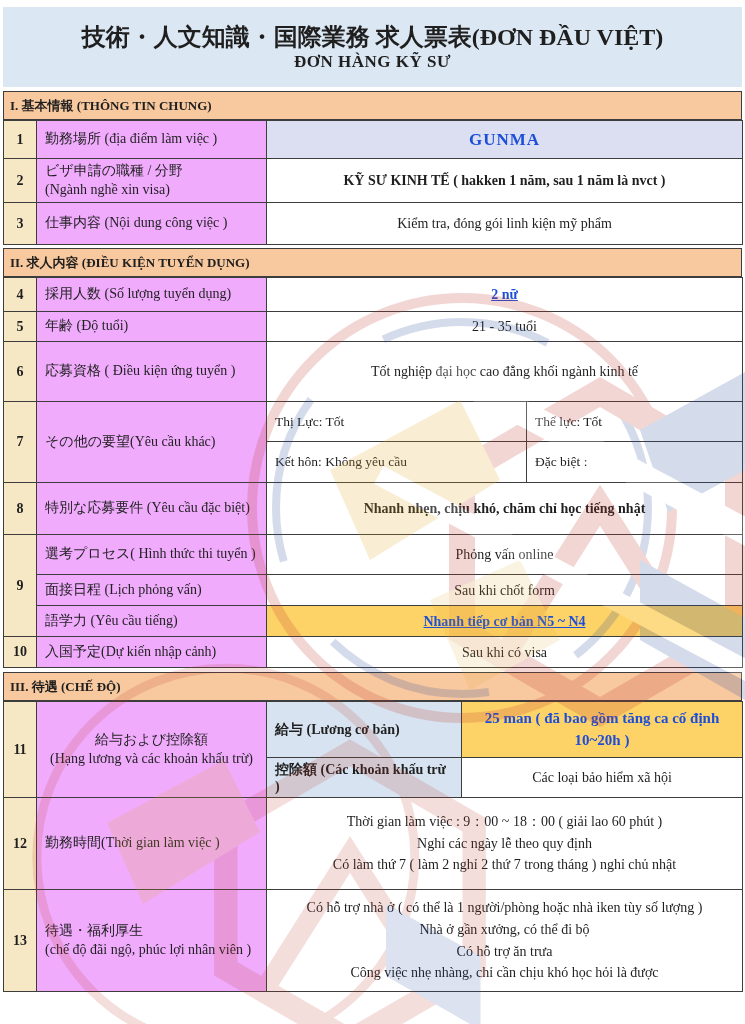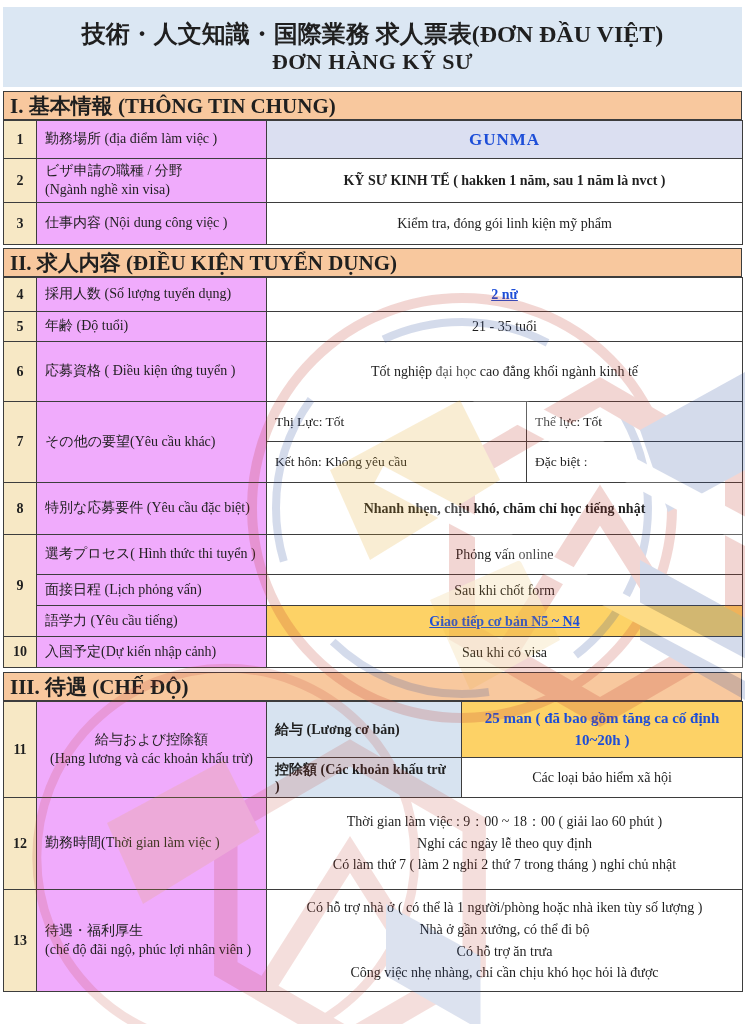--- a/index.html
+++ b/index.html
@@ -9,25 +9,25 @@
     font-family:"Liberation Serif","DejaVu Serif",serif;
     color:#1f1f1f;
   }
   .content{position:relative;z-index:1;padding:7px 3px 0 3px;}
   .watermark{position:absolute;left:0;top:0;z-index:3;pointer-events:none;}
   .title-block{
     height:80px;background:#dbe7f3;
     display:flex;flex-direction:column;align-items:center;justify-content:center;
   }
   .title-line1{font-size:24px;font-weight:bold;line-height:1.25;}
-  .title-line2{font-size:22px;font-weight:bold;line-height:1.2;letter-spacing:.5px;}
+  .title-line2{font-size:17px;font-weight:bold;line-height:1.2;letter-spacing:.5px;}
   .section-bar{
     margin-top:4px;height:29px;background:#f8c89e;border:1.5px solid #3d3d3d;
     display:flex;align-items:center;padding-left:6px;
-    font-weight:bold;font-size:21px;box-sizing:border-box;
+    font-weight:bold;font-size:13px;box-sizing:border-box;
   }
   table{width:739px;border-collapse:collapse;table-layout:fixed;}
   td{border:1.5px solid #3d3d3d;box-sizing:border-box;overflow:hidden;}
   .stt{background:#f7e8c5;text-align:center;font-weight:bold;font-size:14px;vertical-align:middle;}
   .lbl{background:#f0abfc;text-align:left;font-weight:normal;font-size:14px;vertical-align:middle;padding:2px 4px 2px 8px;line-height:1.35;}
   .lbl-center{text-align:center;padding:2px 4px;}
   .th{background:#f7e8c5;text-align:center;font-weight:bold;font-size:14px;vertical-align:middle;}
   .val{text-align:center;vertical-align:middle;font-size:14px;padding:2px 6px;line-height:1.5;}
   .val-left{text-align:left;vertical-align:middle;font-size:13.5px;padding:2px 8px;}
   .sublabel{background:#d7e3f0;text-align:left;vertical-align:middle;font-weight:bold;font-size:14px;padding:2px 8px;}
@@ -153,21 +153,21 @@
         <td class="lbl">選考プロセス( Hình thức thi tuyển )</td>
         <td class="val" colspan="2">Phỏng vấn online</td>
       </tr>
       <tr style="height:31px">
         <td class="lbl">面接日程 (Lịch phỏng vấn)</td>
         <td class="val" colspan="2">Sau khi chốt form</td>
       </tr>
       <tr style="height:31px">
         <td class="lbl">語学力 (Yêu cầu tiếng)</td>
         <td class="val gold-bg" colspan="2">
-          <span class="red bold underline">Giao tiếp cơ bản N5 ~ N4</span>
+          <span class="red bold underline">Nhanh tiếp cơ bản N5 ~ N4</span>
         </td>
       </tr>
       <tr style="height:31px">
         <td class="stt">10</td>
         <td class="lbl">入国予定(Dự kiến nhập cảnh)</td>
         <td class="val" colspan="2">Sau khi có visa</td>
       </tr>
     </tbody>
       </table>
 

